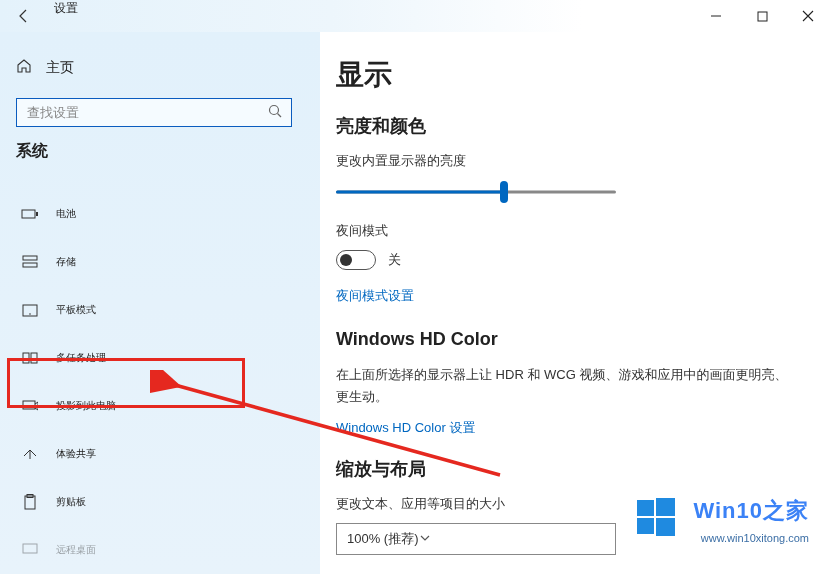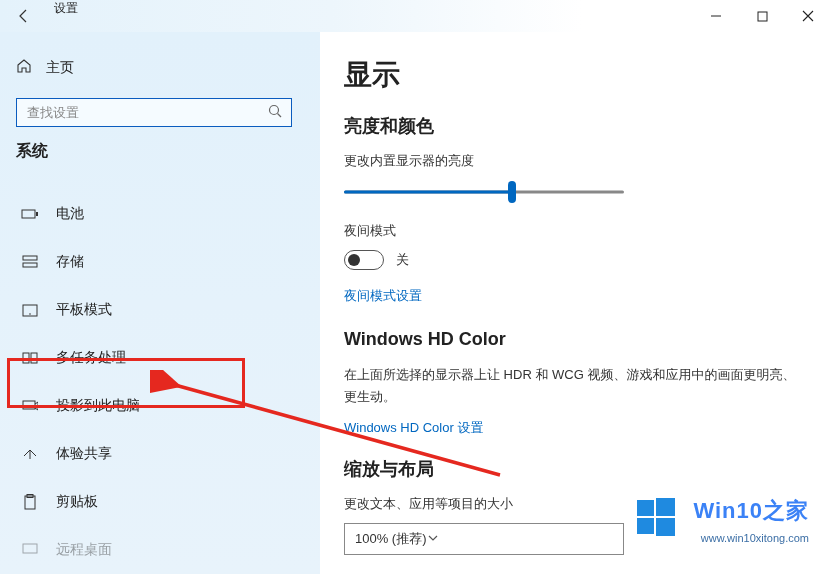--- a/index.html
+++ b/index.html
@@ -19,26 +19,26 @@
   .home-row .label { font-size:14px; color:#222; }
 
   .search-box { height:34px; border:1px solid #0a5cbf; background:#f5fbff; display:flex; align-items:center; padding:0 8px 0 10px; margin-bottom:14px; }
   .search-box input { flex:1; border:none; background:transparent; outline:none; font-size:13px; color:#333; }
   .search-box input::placeholder { color:#888; }
   .search-box .search-icon { color:#666; }
 
   .group-label { font-size:16px; font-weight:600; color:#222; margin-bottom:28px; }
 
   .nav-list { display:flex; flex-direction:column; gap:0; }
-  .nav-item { height:48px; display:flex; align-items:center; gap:16px; padding-left:4px; cursor:pointer; font-size:14px; color:#222; position:relative; }
+  .nav-item { height:48px; display:flex; align-items:center; gap:16px; padding-left:4px; cursor:pointer; font-size:10px; color:#222; position:relative; }
   .nav-item .icon-slot { width:20px; display:flex; justify-content:center; color:#333; }
 
   .highlight-box { position:absolute; border:3px solid #e5281f; pointer-events:none; }
 
-  .content { flex:1; padding: 24px 32px 0 24px; overflow:hidden; position:relative; }
+  .content { flex:1; padding: 24px 32px 0 16px; overflow:hidden; position:relative; }
   h1.page-title { font-size:28px; font-weight:600; color:#222; margin-bottom:20px; }
   h2.section { font-size:18px; font-weight:600; color:#222; margin-bottom:14px; }
   .sub-label { font-size:13px; color:#333; margin-bottom:10px; }
 
   .slider { width:280px; height:24px; position:relative; margin-bottom:18px; }
   .slider-track { position:absolute; top:50%; left:0; right:0; height:3px; background:#888; transform:translateY(-50%); border-radius:2px; }
   .slider-fill  { position:absolute; top:50%; left:0; height:3px; background:#0067c0; transform:translateY(-50%); border-radius:2px; }
   .slider-thumb { position:absolute; top:50%; width:8px; height:22px; background:#0067c0; border-radius:4px; transform:translate(-50%,-50%); }
 
   .toggle-row { display:flex; align-items:center; gap:12px; margin-bottom:16px; }

